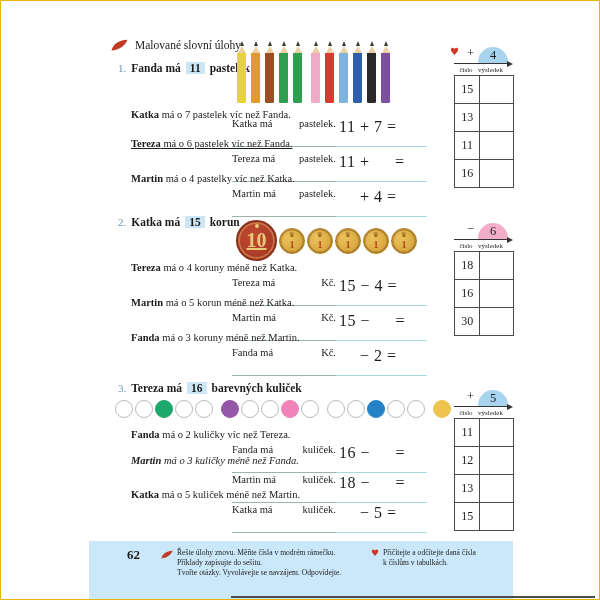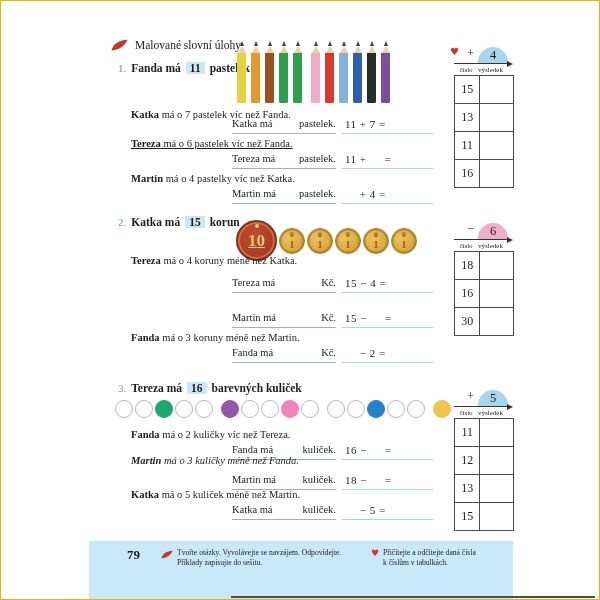--- a/index.html
+++ b/index.html
@@ -18,38 +18,38 @@
   .pencil{display:flex;flex-direction:column;align-items:center;width:9px;}
   .pgap{margin-left:4px;}
   .lead{width:0;height:0;border-left:2px solid transparent;border-right:2px solid transparent;border-bottom:5px solid #3c3c3c;}
   .wood{width:0;height:0;border-left:4.5px solid transparent;border-right:4.5px solid transparent;border-bottom:7px solid #eccfa2;}
   .pbody{width:9px;height:50px;border-radius:0 0 1.5px 1.5px;}
   
   .coins{position:absolute;left:235px;top:219px;display:flex;align-items:center;gap:2px;}
   .coin10{position:relative;width:37px;height:37px;border-radius:50%;background:radial-gradient(circle at 40% 35%,#c04a30,#a23320);
           border:2px solid #8a2f1c;box-shadow:inset 0 0 0 2px rgba(232,201,121,.4);
           display:flex;align-items:center;justify-content:center;}
-  .c10num{color:#e8c979;font-weight:bold;font-size:17px;text-decoration:underline;}
+  .c10num{color:#e8c979;font-weight:bold;font-size:20px;text-decoration:underline;}
   .c10dot{position:absolute;top:2px;left:50%;margin-left:-2px;width:4px;height:4px;border-radius:50%;background:#e8c979;}
   .coin1{width:24px;height:24px;border-radius:50%;background:radial-gradient(circle at 35% 35%,#ecc25e,#cf9b30);
          border:1px solid #aa7c22;box-shadow:inset 0 0 0 1.5px rgba(140,95,25,.5);
          display:flex;flex-direction:column;align-items:center;justify-content:center;line-height:1;}
   .crown{font-family:"DejaVu Sans",sans-serif;font-size:7px;color:#8a5a10;height:8px;}
   .c1num{font-size:10px;font-weight:bold;color:#b5491e;}
   
   .marbles{position:absolute;left:114px;top:399px;display:flex;gap:2px;}
   .marble{width:16px;height:16px;border-radius:50%;border:1.2px solid #b9b9c2;background:#fff;}
   .mgap{margin-left:6px;}
   
   .sentence{position:absolute;left:130px;font-size:10.5px;}
   .sentence b{font-weight:bold;}
   .ans{position:absolute;left:231px;display:flex;font-size:10.5px;}
   .ansline{width:104px;display:flex;justify-content:space-between;border-bottom:1px solid #9fb4a8;padding-bottom:2px;}
-  .eqline{width:88px;margin-left:6px;border-bottom:1.5px solid #a7d6e4;padding-bottom:3px;padding-left:3px;
-          font-size:11px;white-space:pre;letter-spacing:.5px;}
+  .eqline{width:88px;border-bottom:1.5px solid #a7d6e4;padding-bottom:10px;padding-left:3px;
+          font-size:16px;white-space:pre;letter-spacing:.5px;}
   
   .optable{position:absolute;left:453px;width:60px;}
   .oprow{position:relative;height:20px;}
   .oprow::after{content:"";position:absolute;left:0;bottom:-1px;width:55px;height:1.3px;background:#333;}
   .arrowhead{position:absolute;left:53px;bottom:-4px;width:0;height:0;border-left:6px solid #333;
              border-top:3.5px solid transparent;border-bottom:3.5px solid transparent;}
   .theart{position:absolute;left:-4px;top:3px;color:#d33322;font-size:10px;font-family:"DejaVu Sans",sans-serif;}
   .opsign{position:absolute;left:13px;top:3px;font-size:12.5px;}
   .bubble{position:absolute;left:24px;bottom:0;width:30px;height:16px;border-radius:15px 15px 0 0;
           text-align:center;font-size:12.5px;line-height:17px;}
@@ -200,29 +200,30 @@
     <div class="coin1">
         <span class="crown">♛</span>
         <span class="c1num">1</span>
       </div>
     <div class="coin1">
         <span class="crown">♛</span>
         <span class="c1num">1</span>
       </div>
   </div>
 
-  <div class="sentence" style="top:254px;"><b>Tereza</b><span> má o 4 koruny méně než Katka.</span></div>
+  <div class="sentence" style="top:261px;"><b>Tereza</b><span> má o 4 koruny méně než Katka.</span></div>
   <div class="ans" style="top:276px;">
     <span class="ansline">
         <span>Tereza má</span>
         <span>Kč.</span>
       </span>
     <span class="eqline">15 − 4 =</span>
   </div>
 
+  <div class="sentence" style="top:296px;"><b>Martin</b><span> má o 5 korun méně než Katka.</span></div>
   <div class="ans" style="top:311px;">
     <span class="ansline">
         <span>Martin má</span>
         <span>Kč.</span>
       </span>
     <span class="eqline">15 −   =</span>
   </div>
 
   <div class="sentence" style="top:331px;"><b>Fanda</b><span> má o 3 koruny méně než Martin.</span></div>
   <div class="ans" style="top:346px;">
@@ -373,27 +374,28 @@
           </tr>
       <tr>
             <td class="cnum">15</td>
             <td class="cres"></td>
           </tr>
     </tbody>
       </table>
   </div>
 
   <div class="fband">
-    <span class="fnum">79</span>
+    <span class="fnum">62</span>
     <svg class="fleaf" width="12" height="9" viewBox="0 0 17 12">
       <path d="M0.5,11.5 C2,5.5 7,1.2 16.5,0.8 C14,7 8,11.2 0.5,11.5 Z" fill="#c23b27"></path>
     </svg>
     <div class="fnote1">
+      <div>Řešte úlohy znovu. Měňte čísla v modrém rámečku.</div>
+      <div>Příklady zapisujte do sešitu.</div>
       <div>Tvořte otázky. Vyvolávejte se navzájem. Odpovídejte.</div>
-      <div>Příklady zapisujte do sešitu.</div>
     </div>
     <span class="fheart">♥</span>
     <div class="fnote2">
       <div>Přičítejte a odčítejte daná čísla</div>
       <div>k číslům v tabulkách.</div>
     </div>
   </div>
 
   <div class="bstrip"></div>
 </div>

